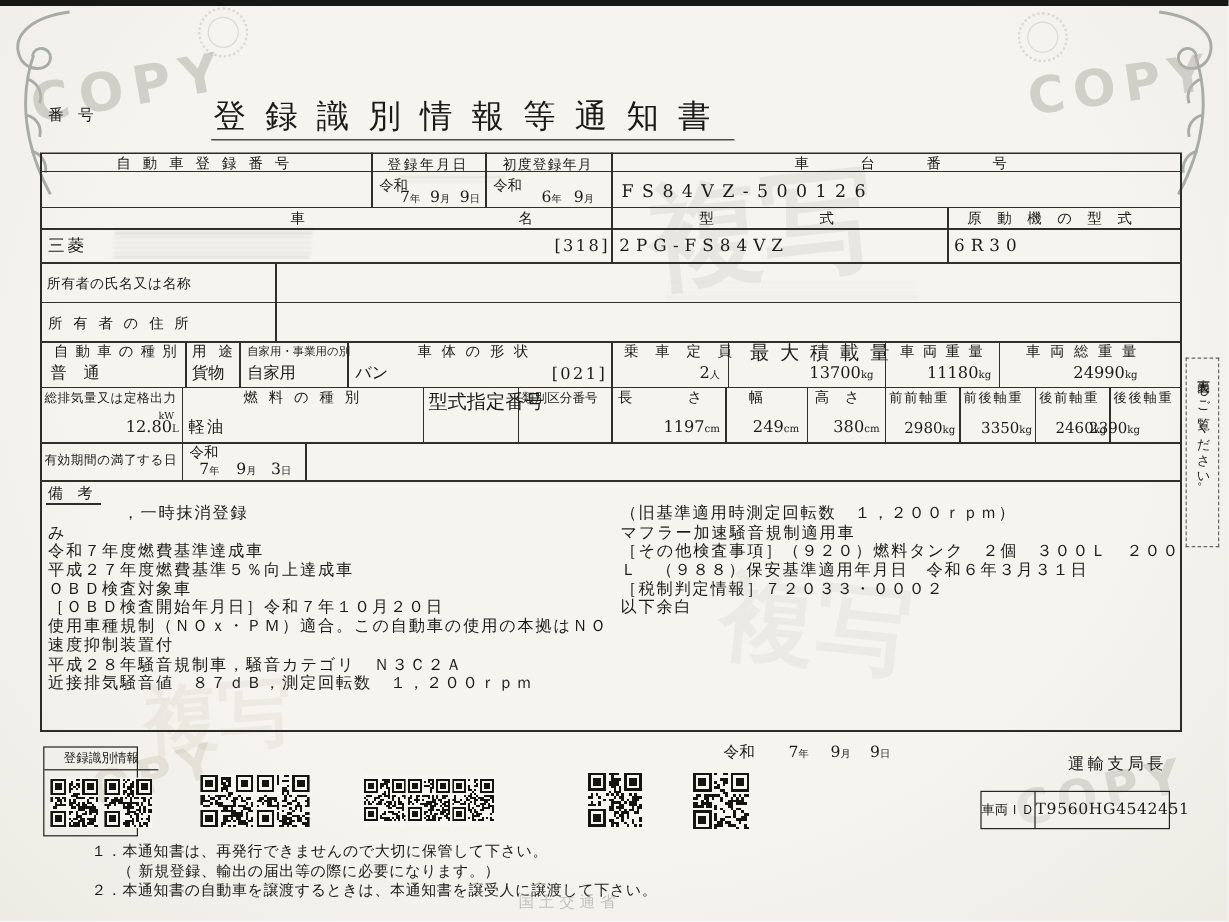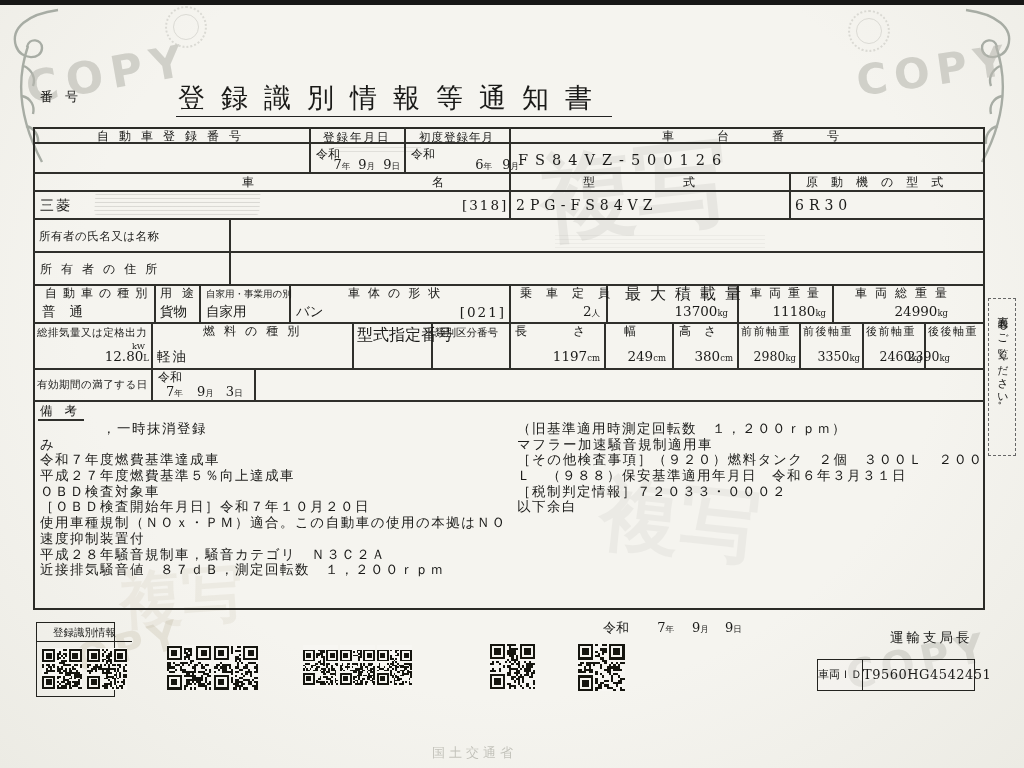--- a/index.html
+++ b/index.html
@@ -110,21 +110,21 @@
   <div class="t" style="left:419px;top:131px;font-size:11.5px;letter-spacing:1px;">初度登録年月</div>
   <div class="t" style="left:662px;top:130px;font-size:12px;letter-spacing:43px;">車台番号</div>
 
   <div class="t" style="left:316px;top:148px;font-size:12px;">令和</div>
   <div class="t ra" style="left:308px;top:158px;width:92px;font-size:13px;">
     <span>7</span><span class="u">年</span>
     <span style="margin-left:4px;">9</span><span class="u">月</span>
     <span style="margin-left:4px;">9</span><span class="u">日</span>
   </div>
   <div class="t" style="left:411px;top:148px;font-size:12px;">令和</div>
-  <div class="t ra" style="left:424px;top:158px;width:95px;font-size:13px;">
+  <div class="t ra" style="left:400px;top:158px;width:95px;font-size:13px;">
     <span>6</span><span class="u">年</span>
     <span style="margin-left:6px;">9</span><span class="u">月</span>
   </div>
   <div class="t" style="left:518px;top:152px;font-size:14.5px;letter-spacing:7px;">FS84VZ-500126</div>
 
   <div class="t" style="left:242px;top:176px;font-size:12px;letter-spacing:178px;">車名</div>
   <div class="t" style="left:583px;top:176px;font-size:12px;letter-spacing:88px;">型式</div>
   <div class="t" style="left:806px;top:176px;font-size:12px;letter-spacing:13px;">原動機の型式</div>
   <div class="t" style="left:40px;top:197px;font-size:14px;letter-spacing:2px;">三菱</div>
   <div class="t" style="left:462px;top:198px;font-size:13.5px;letter-spacing:2px;">[318]</div>
@@ -1463,16 +1463,21 @@
     <span style="margin-left:12px;">9</span><span class="u">日</span>
   </div>
 
   <div class="t" style="left:890px;top:630px;font-size:13.5px;letter-spacing:3px;">運輸支局長</div>
 
   <div style="position:absolute;left:817px;top:659px;width:158px;height:32px;border:1.4px solid #23231f;box-sizing:border-box;display:flex;align-items:center;background:rgba(247,246,242,.4);">
     <div class="t" style="position:static;width:47px;text-align:center;font-size:11px;border-right:1.3px solid #23231f;align-self:stretch;display:flex;align-items:center;justify-content:center;">車両ＩＤ</div>
     <div class="t" style="position:static;flex:1;text-align:center;font-size:13px;letter-spacing:.5px;">T9560HG4542451</div>
   </div>
 
+  <div class="t fnotes" style="left:76px;top:702px;">
+    <div>１．本通知書は、再発行できませんので大切に保管して下さい。</div>
+    <div>（ 新規登録、輸出の届出等の際に必要になります。）</div>
+    <div>２．本通知書の自動車を譲渡するときは、本通知書を譲受人に譲渡して下さい。</div>
+  </div>
 
   <div class="t" style="left:432px;top:746px;font-size:13px;letter-spacing:4px;color:#9a9a90;opacity:.55;">国土交通省</div>
 
 </div>
 
 </body></html>

